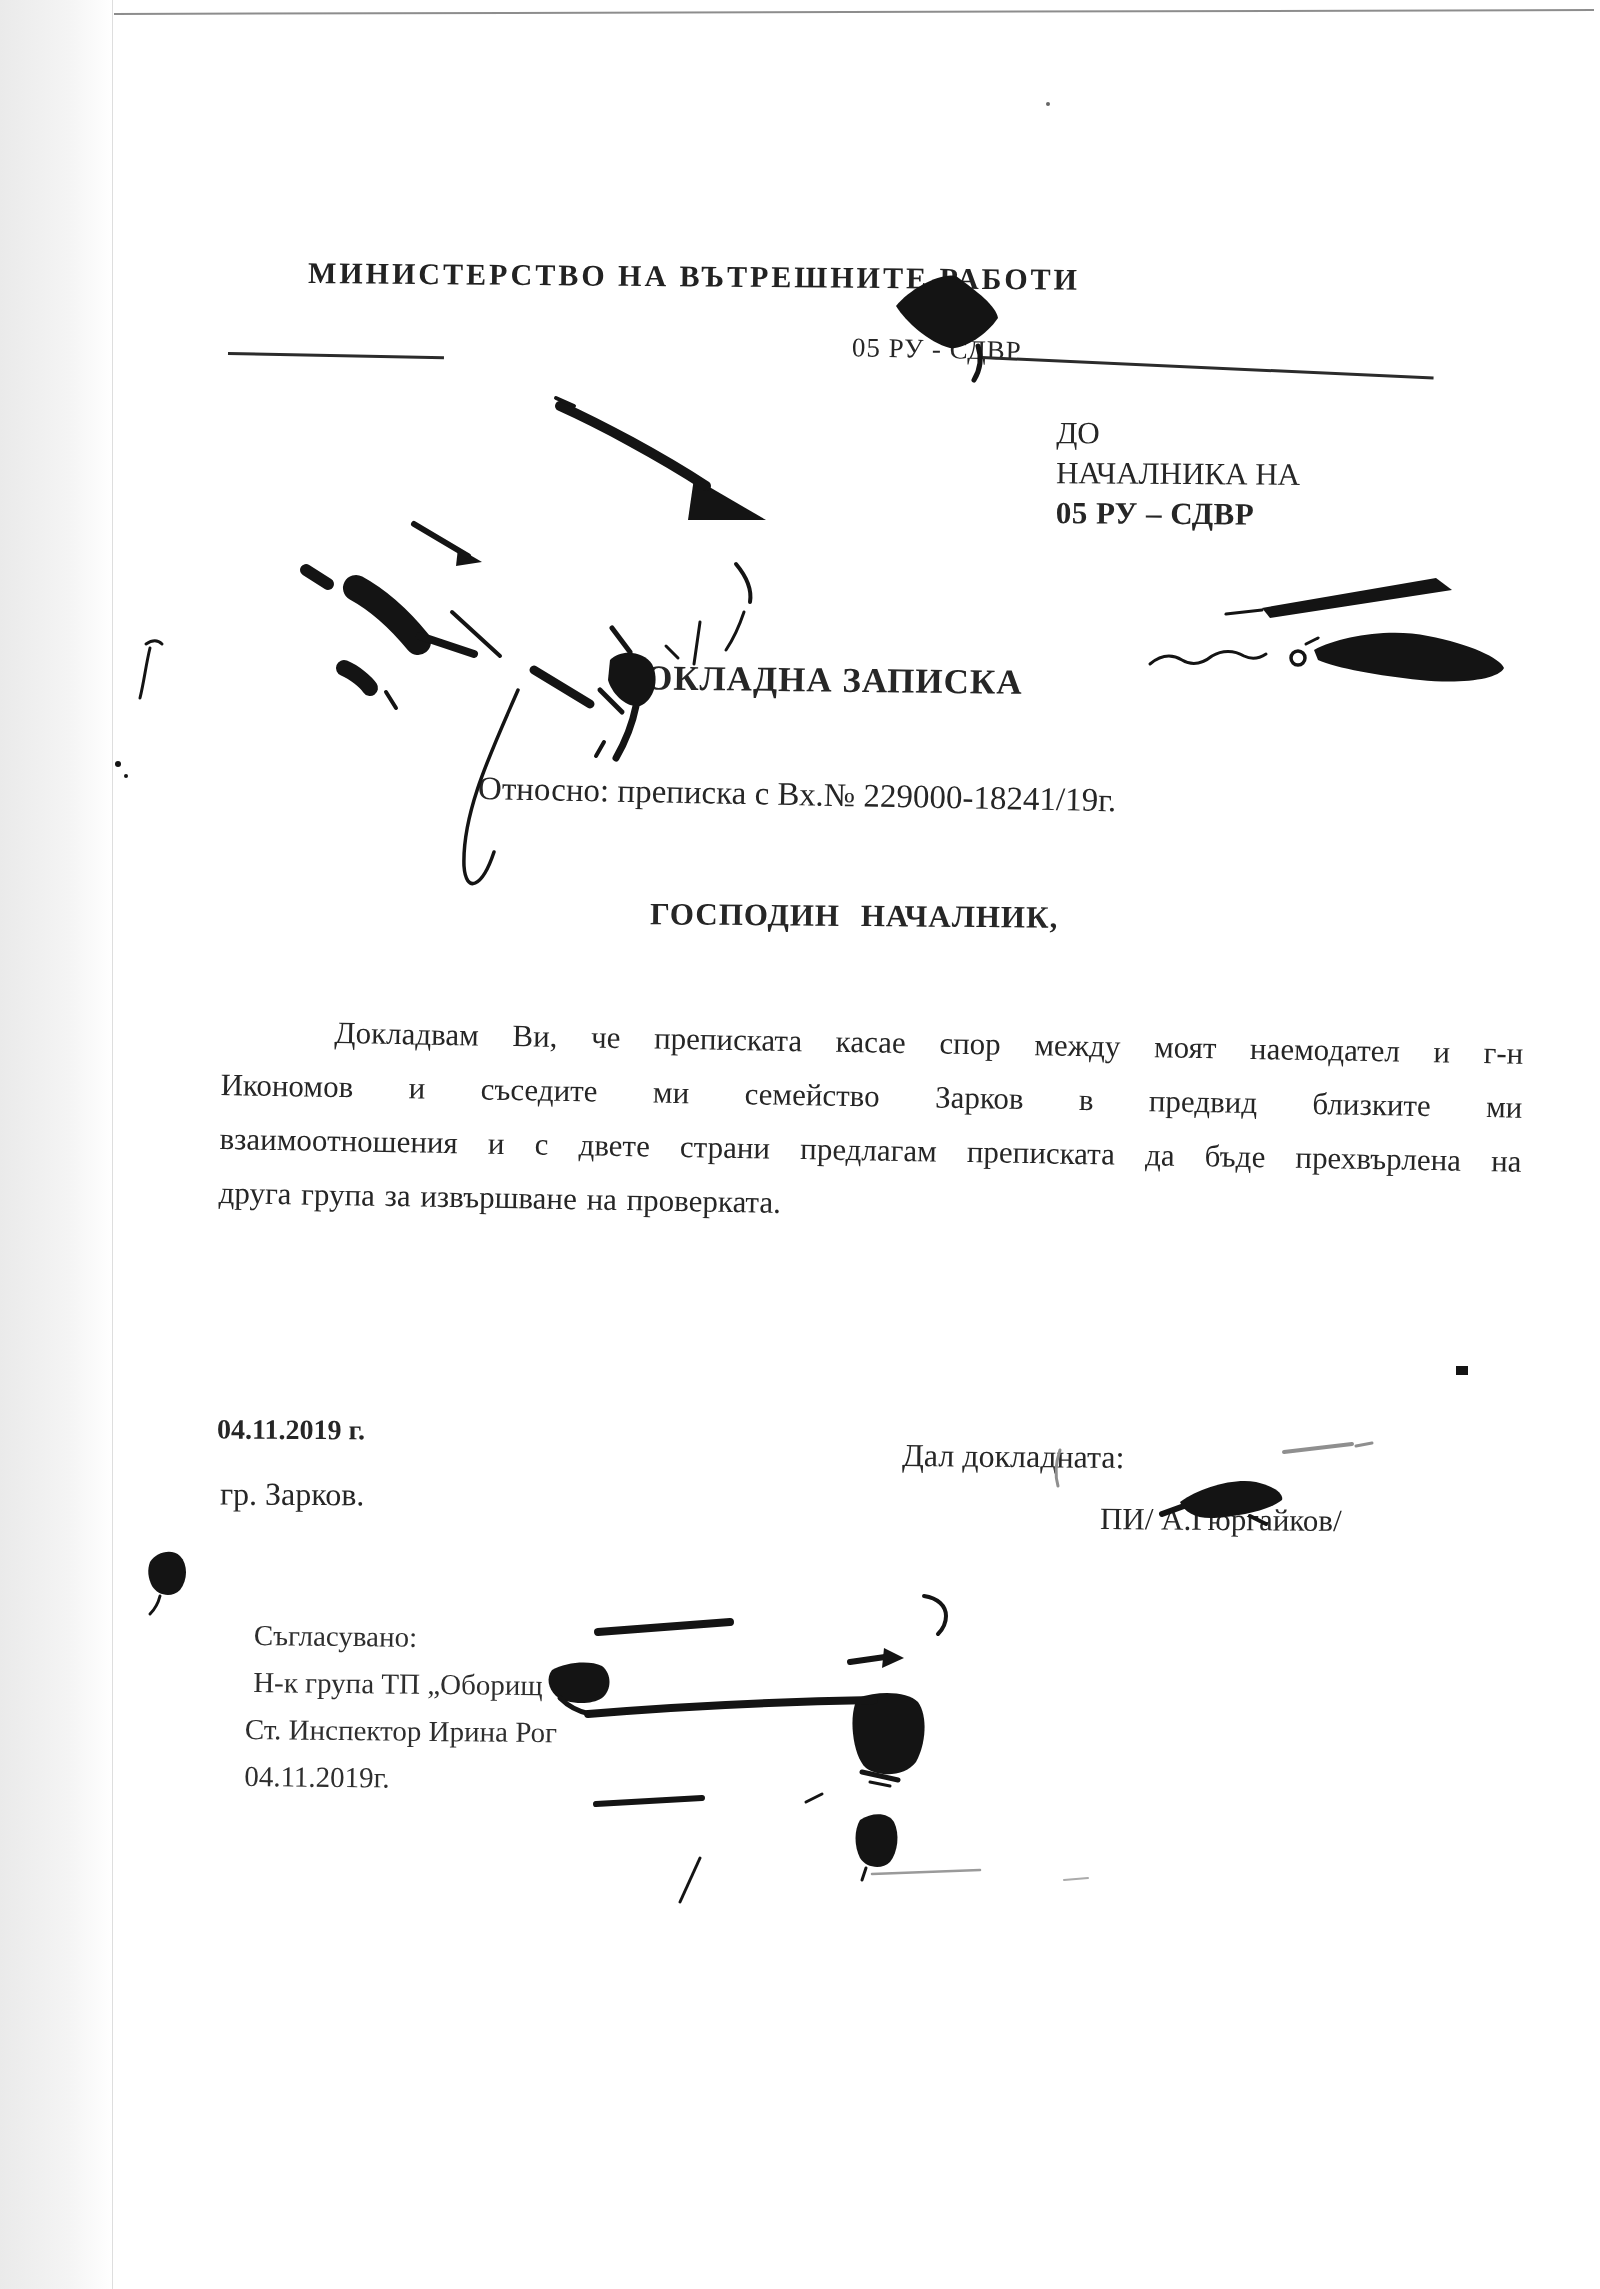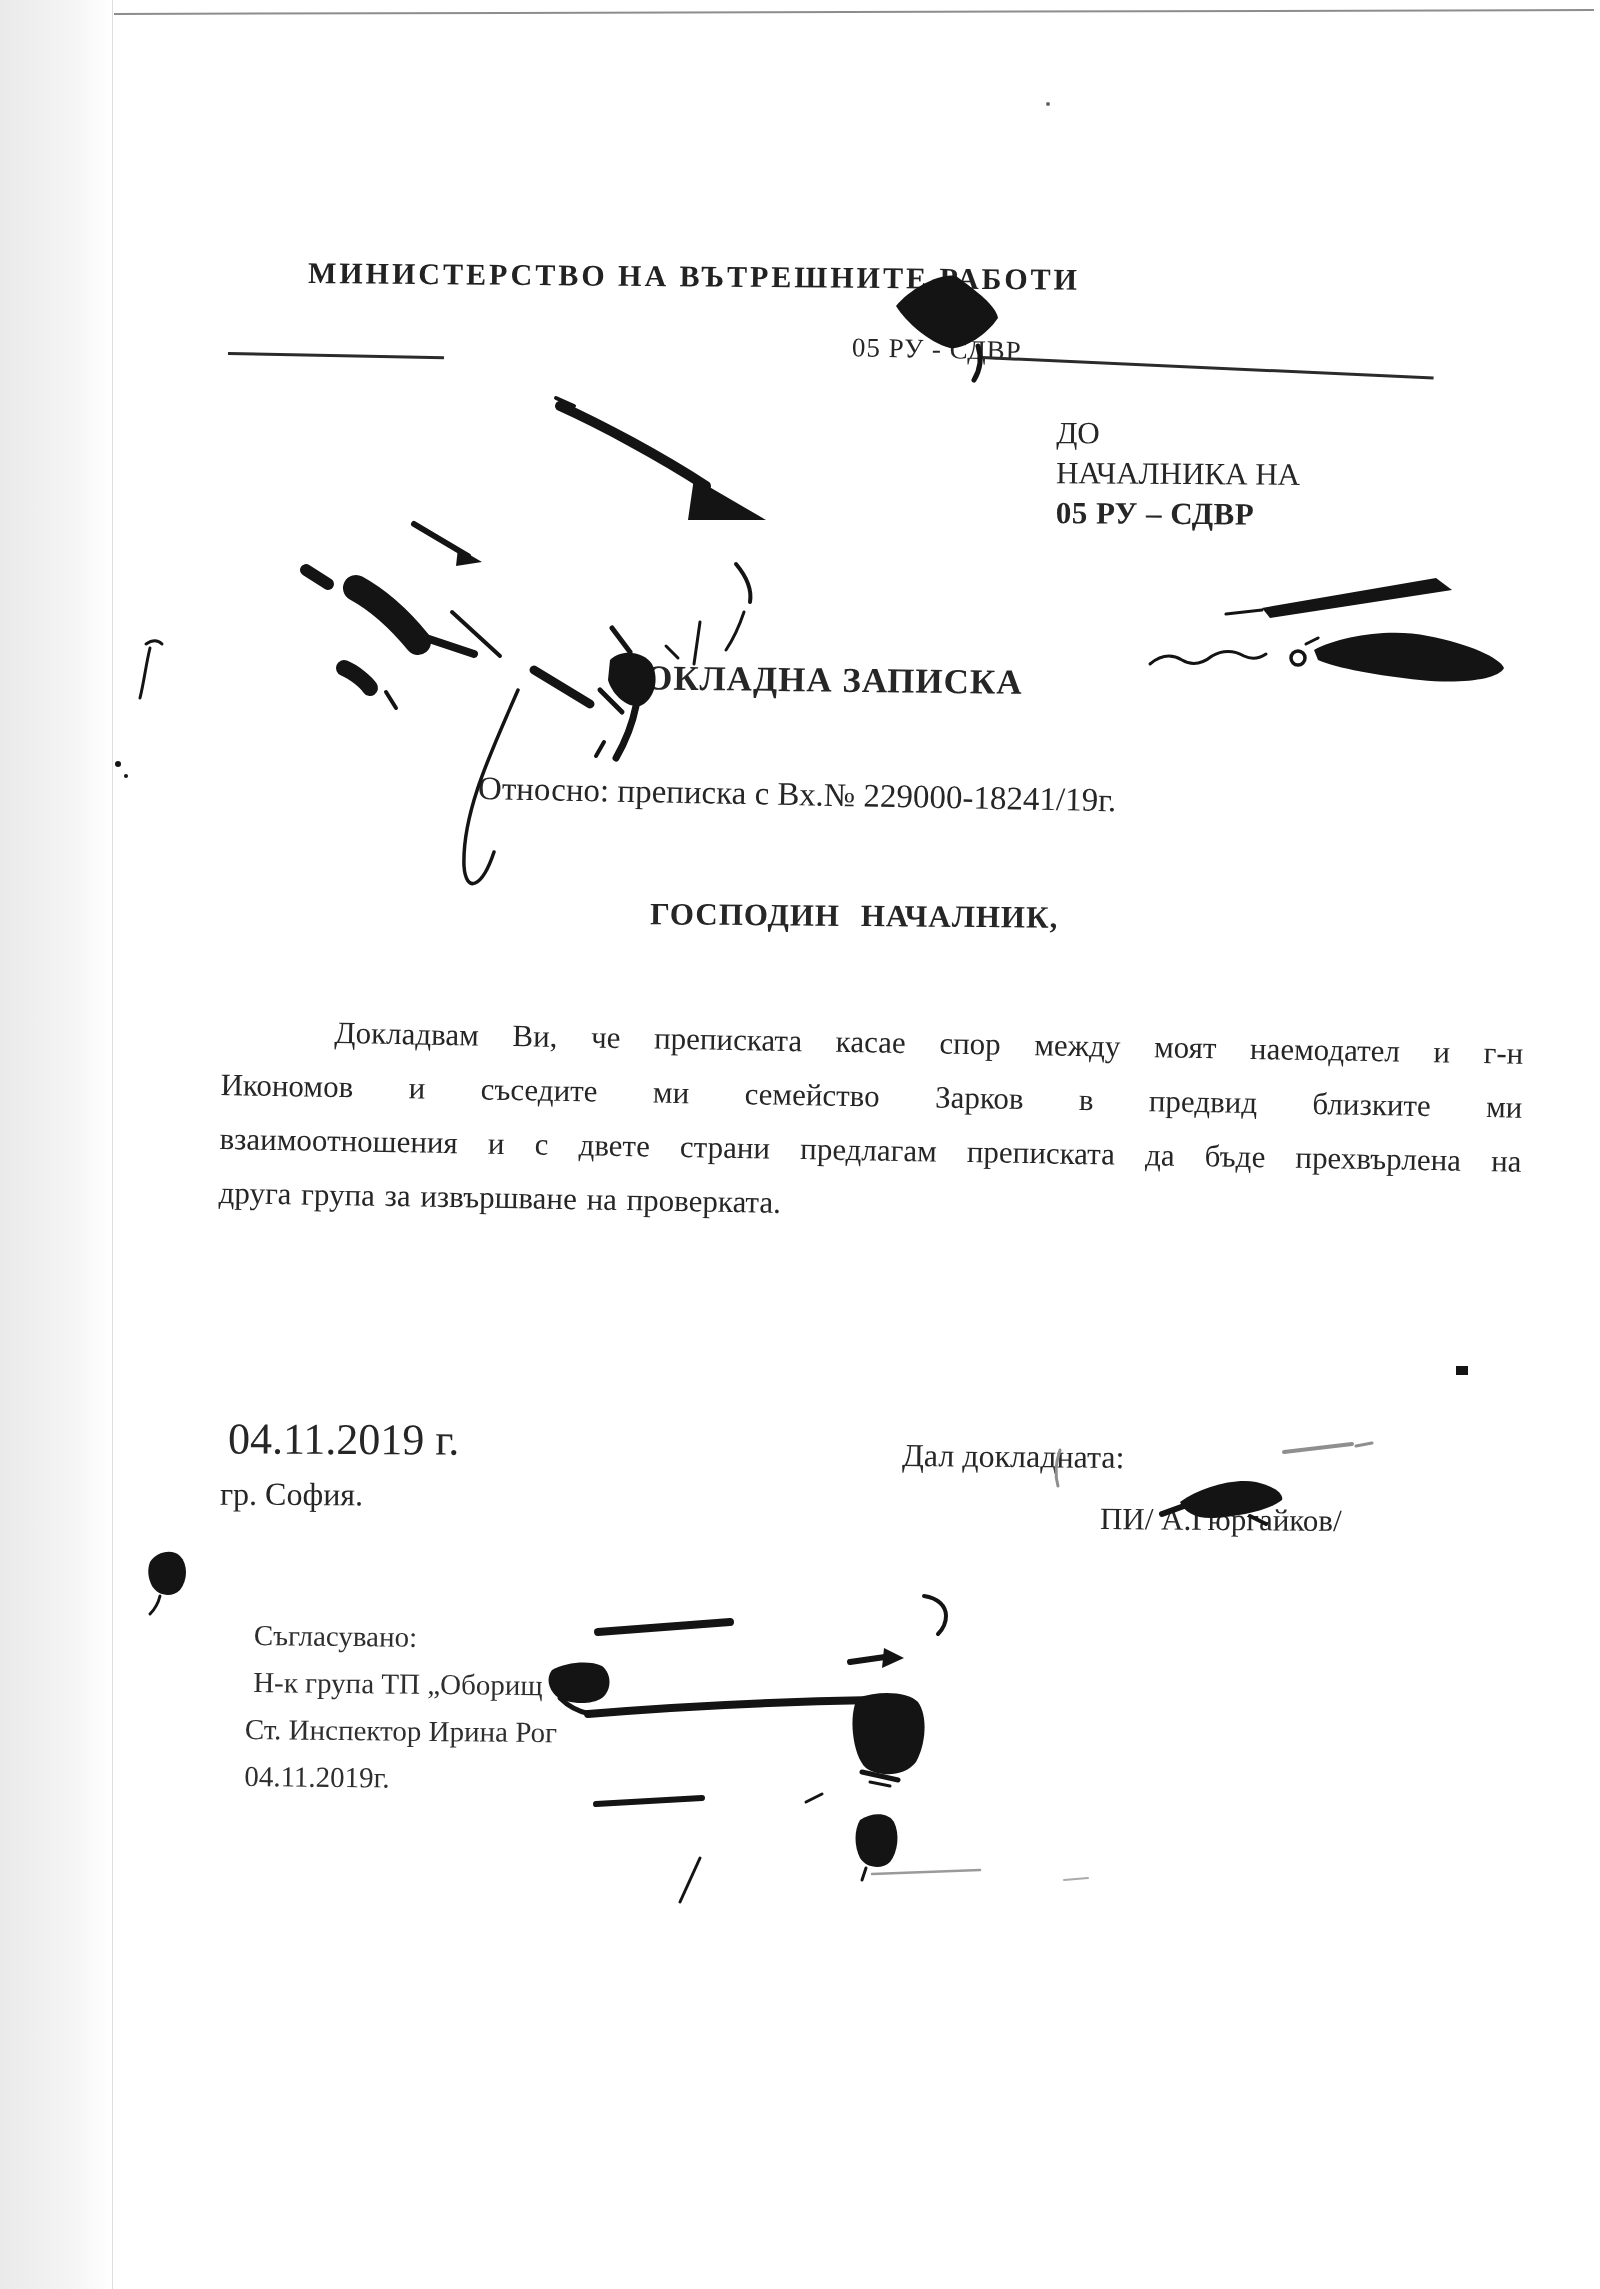--- a/index.html
+++ b/index.html
@@ -33,21 +33,21 @@
   .subject{left:478px;top:770px;font-size:33px;transform:rotate(1.1deg);transform-origin:left center;}
   .salutation{left:650px;top:898px;font-size:31px;font-weight:bold;letter-spacing:1px;
     word-spacing:12px;transform:rotate(0.5deg);}
   
   .bodytext{position:absolute;left:222px;top:1004px;width:1302px;font-size:31px;
     line-height:54px;transform:rotate(1.0deg);transform-origin:0 0;}
   .jline{text-align:justify;text-align-last:justify;word-spacing:2px;}
   .jfirst{text-indent:113px;}
   .jlast{text-align:left;text-align-last:left;}
   
-  .dateline{left:228px;top:1414px;font-size:44px;transform:rotate(0.3deg);}
+  .dateline{left:217px;top:1414px;font-size:28px;transform:rotate(0.3deg);font-weight:bold;}
   .cityline{left:220px;top:1476px;font-size:32px;transform:rotate(0.3deg);}
   .submitted{left:902px;top:1438px;font-size:32px;transform:rotate(0.5deg);}
   .submittedby{left:1100px;top:1502px;font-size:31px;transform:rotate(0.5deg);}
   
   .agreed{left:246px;top:1612px;font-size:29px;line-height:47px;transform:rotate(0.6deg);
     transform-origin:left top;color:#2e2e2e;}
   .agreed .in{padding-left:8px;}
   .ink{position:absolute;left:0;top:0;pointer-events:none;}
 </style>
 </head>
@@ -74,21 +74,21 @@
   <div class="abs salutation">ГОСПОДИН НАЧАЛНИК,</div>
 
   <div class="bodytext">
     <div class="jline jfirst">Докладвам Ви, че преписката касае спор между моят наемодател и г-н</div>
     <div class="jline">Икономов и съседите ми семейство Зарков в предвид близките ми</div>
     <div class="jline">взаимоотношения и с двете страни предлагам преписката да бъде прехвърлена на</div>
     <div class="jline jlast">друга група за извършване на проверката.</div>
   </div>
 
   <div class="abs dateline">04.11.2019 г.</div>
-  <div class="abs cityline">гр. София.</div>
+  <div class="abs cityline">гр. Зарков.</div>
 
   <div class="abs submitted">Дал докладната:</div>
   <div class="abs submittedby">ПИ/ А.Гюргайков/</div>
 
   <div class="abs agreed">
     <div class="in">Съгласувано:</div>
     <div class="in">Н-к група ТП „Оборищ</div>
     <div>Ст. Инспектор Ирина Рог</div>
     <div>04.11.2019г.</div>
   </div>

